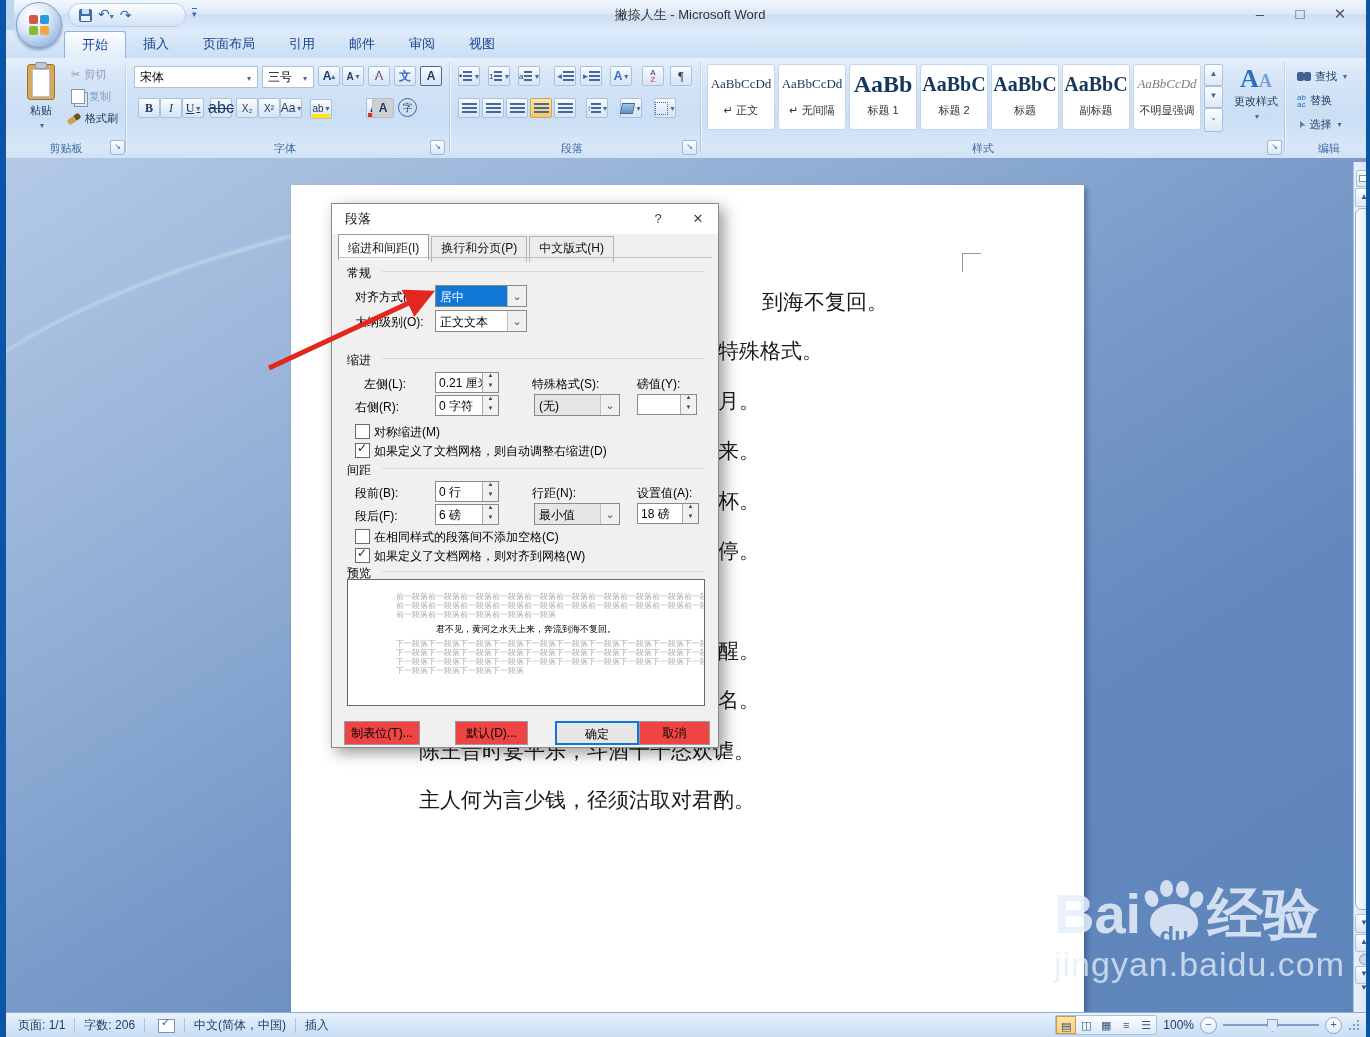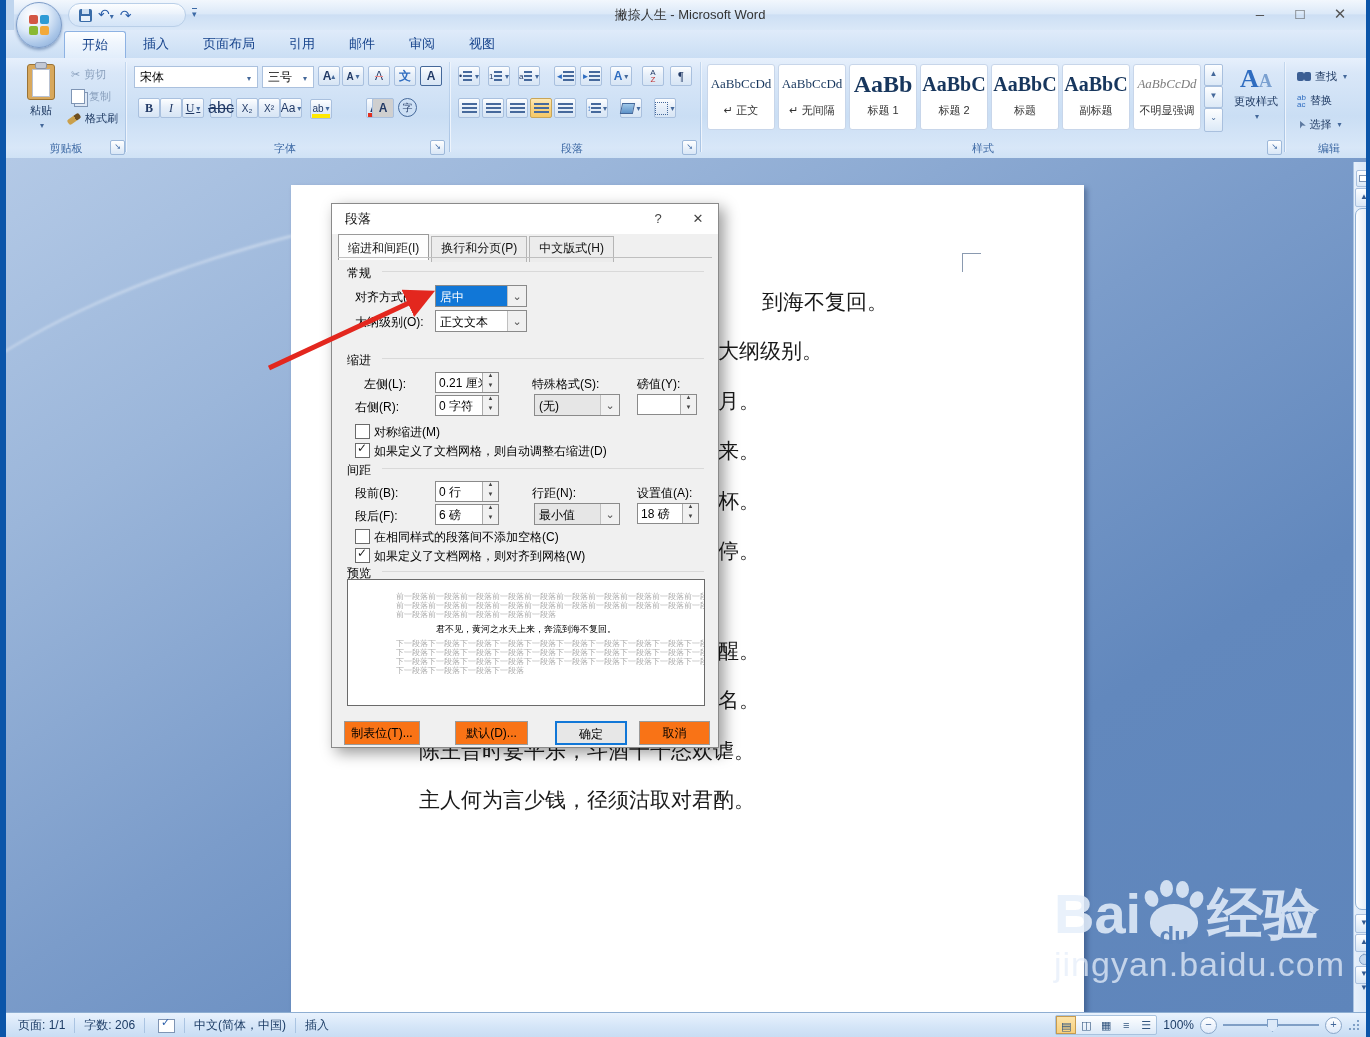--- a/index.html
+++ b/index.html
@@ -115,21 +115,21 @@
   .dcombo .dval{flex:1;padding:3px 4px;white-space:nowrap;overflow:hidden;}
   .dcombo .dval.sel{background:#1177d7;color:#fff;}
   .dcombo .darr{width:18px;text-align:center;color:#555;font-size:9px;line-height:20px;background:#f0f0f0;border-left:1px solid #c0c0c0;}
   .dcombo .darr:after{content:"⌄";font-size:11px;}
   .chk{position:absolute;width:13px;height:13px;border:1px solid #6a6a6a;background:#fff;}
   .chk.on:after{content:"✓";position:absolute;left:1px;top:-3px;font-size:12px;color:#1b1b1b;}
   .chklabel{position:absolute;font-size:12px;}
   #dlg-preview-box{left:15px;top:375px;width:356px;height:125px;background:#fff;border:1px solid #6a6a6a;overflow:hidden;}
   .pv-gray{font-size:8px;line-height:9px;color:#a9a9a9;padding-left:48px;white-space:nowrap;}
   .pv-black{font-size:9px;line-height:12px;color:#000;text-align:center;margin:4px 0;white-space:nowrap;}
-  .dbtn{position:absolute;height:24px;background:#f97316;border:1px solid #9a9a9a;font-size:12px;text-align:center;line-height:22px;box-sizing:border-box;}
+  .dbtn{position:absolute;height:24px;background:#ef4444;border:1px solid #9a9a9a;font-size:12px;text-align:center;line-height:22px;box-sizing:border-box;}
   .dbtn.primary{border:2px solid #1177d7;background:#e7e7e7;}
 
   
   #arrow-overlay{left:0;top:0;width:1370px;height:1037px;z-index:60;pointer-events:none;}
 
   
   #statusbar{left:0;top:1012px;right:0;height:25px;border-top:1px solid #8eaed2;
     background:linear-gradient(#e9f2fd,#d6e6f8 50%,#c7dcf3);display:flex;align-items:center;font-size:12px;color:#1d3d66;}
   .ssep{width:1px;height:15px;background:#aac4e2;margin:0 9px;}
   #spell-ico{width:15px;height:12px;background:#fff;border:1px solid #7f95b4;position:relative;margin-left:4px;}
@@ -371,21 +371,21 @@
       <span>选择</span>
     </div>
     <div class="glabel abs" style="left:1282px;width:82px;">编辑</div>
   </div>
 
   <div id="docarea" class="abs">
     <div class="swoosh"></div>
     <div id="page" class="abs">
       <div id="cropmark" class="abs"></div>
       <div class="docline" style="left:427px;top:103px;margin-left:44px;">到海不复回。</div>
-      <div class="docline" style="left:427px;top:152px;">大纲级别。</div>
+      <div class="docline" style="left:427px;top:152px;">特殊格式。</div>
       <div class="docline" style="left:427px;top:202px;">月。</div>
       <div class="docline" style="left:427px;top:252px;">来。</div>
       <div class="docline" style="left:427px;top:302px;">杯。</div>
       <div class="docline" style="left:427px;top:352px;">停。</div>
       <div class="docline" style="left:427px;top:452px;">醒。</div>
       <div class="docline" style="left:427px;top:501px;">名。</div>
       <div class="docline" style="left:128px;top:552px;">陈王昔时宴平乐，斗酒十千恣欢谑。</div>
       <div class="docline" style="left:128px;top:601px;">主人何为言少钱，径须沽取对君酌。</div>
     </div>
   </div>
@@ -509,21 +509,21 @@
       <div class="pv-gray">前一段落前一段落前一段落前一段落前一段落</div>
       <div class="pv-black">君不见，黄河之水天上来，奔流到海不复回。</div>
       <div class="pv-gray">下一段落下一段落下一段落下一段落下一段落下一段落下一段落下一段落下一段落下一段落</div>
       <div class="pv-gray">下一段落下一段落下一段落下一段落下一段落下一段落下一段落下一段落下一段落下一段落</div>
       <div class="pv-gray">下一段落下一段落下一段落下一段落下一段落下一段落下一段落下一段落下一段落下一段落</div>
       <div class="pv-gray">下一段落下一段落下一段落下一段落</div>
     </div>
 
     <div class="dbtn" style="left:12px;top:517px;width:76px;">制表位(T)...</div>
     <div class="dbtn" style="left:123px;top:517px;width:73px;">默认(D)...</div>
-    <div class="dbtn primary" style="left:223px;top:517px;width:72px;">确定</div>
+    <div class="dbtn primary" style="left:223px;top:517px;width:84px;">确定</div>
     <div class="dbtn" style="left:307px;top:517px;width:71px;">取消</div>
   </div>
 
   <svg id="arrow-overlay" class="abs" viewBox="0 0 1370 1037" xmlns="http://www.w3.org/2000/svg">
     <defs>
       <marker id="ahead" markerWidth="6" markerHeight="6" refX="4" refY="3" orient="auto">
         <path d="M0,0 L6,3 L0,6 Z" fill="#e3271e"></path>
       </marker>
     </defs>
     <line x1="263" y1="368" x2="420" y2="295" stroke="#e3271e" stroke-width="5" marker-end="url(#ahead)"></line>

